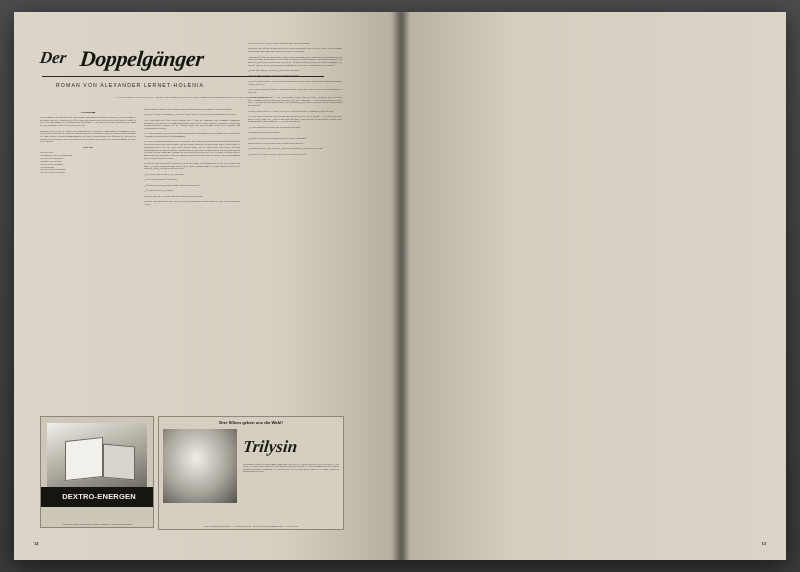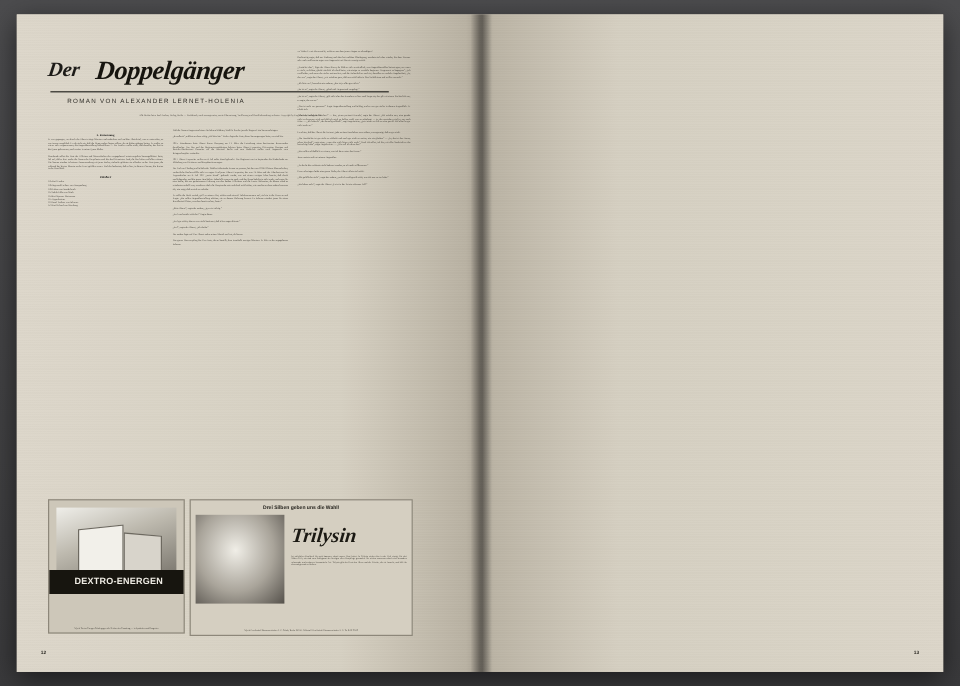--- a/index.html
+++ b/index.html
@@ -90,21 +90,21 @@
   }
   .ad-dextro .box{
     position:absolute;left:18px;top:16px;width:36px;height:38px;background:#f2f0ea;
     border:1px solid #6d6960;transform:skewY(-6deg);
   }
   .ad-dextro .box2{
     position:absolute;left:56px;top:22px;width:30px;height:32px;background:#d8d4cb;
     border:1px solid #6d6960;transform:skewY(5deg);
   }
   .ad-dextro .band{
-    position:absolute;left:0;bottom:32px;width:116px;height:20px;background:#17150f;
+    position:absolute;left:0;bottom:20px;width:116px;height:20px;background:#17150f;
   }
   .ad-dextro .band span{
     display:block;color:#efece4;font-family:"Liberation Sans",sans-serif;font-weight:bold;
     font-size:7.5px;letter-spacing:.2px;text-align:center;line-height:20px;
   }
   .ad-dextro .foot{
     position:absolute;left:4px;bottom:2px;width:104px;font-size:1.8px;line-height:2.3px;
     text-align:center;color:#403d36;
   }
 

